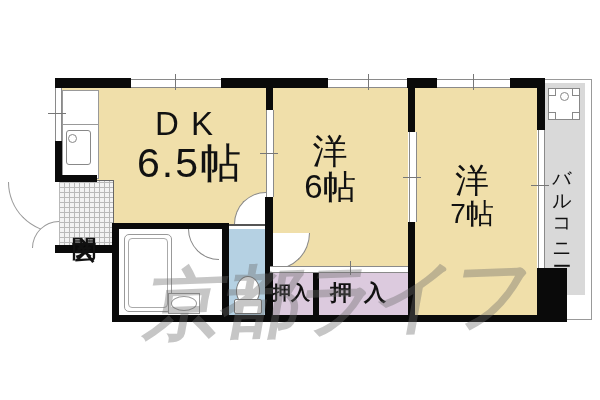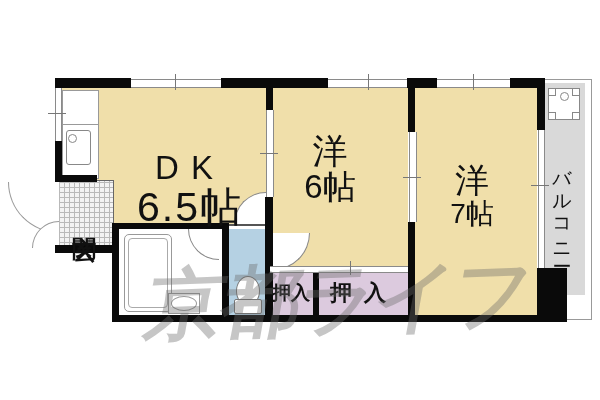--- a/index.html
+++ b/index.html
@@ -109,21 +109,21 @@
   <div class="abs tick" style="left:473px;top:74px;width:1px;height:16px;"></div>
   <div class="abs win-v" style="left:55px;top:88px;width:5px;height:53px;"></div>
   <div class="abs tick" style="left:48px;top:113px;width:18px;height:1px;"></div>
   <div class="abs win-v" style="left:538px;top:130px;width:5px;height:138px;"></div>
   <div class="abs tick" style="left:531px;top:185px;width:18px;height:1px;"></div>
   <div class="abs win-v" style="left:266px;top:110px;width:6px;height:87px;"></div>
   <div class="abs tick" style="left:260px;top:153px;width:18px;height:1px;"></div>
   <div class="abs win-v" style="left:409px;top:132px;width:6px;height:90px;"></div>
   <div class="abs tick" style="left:403px;top:177px;width:18px;height:1px;"></div>
 
-  <div class="abs label" style="left:120px;top:107px;width:140px;margin-top:44px;">
+  <div class="abs label" style="left:120px;top:107px;width:140px;">
     <div style="font-size:33px;letter-spacing:12px;">DK</div>
     <div style="font-size:41px;letter-spacing:2px;">6.5帖</div>
   </div>
   <div class="abs label" style="left:295px;top:133px;width:70px;">
     <div style="font-size:35px;">洋</div>
     <div style="font-size:33px;">6帖</div>
   </div>
   <div class="abs label" style="left:437px;top:163px;width:70px;">
     <div style="font-size:34px;">洋</div>
     <div style="font-size:28px;">7帖</div>

